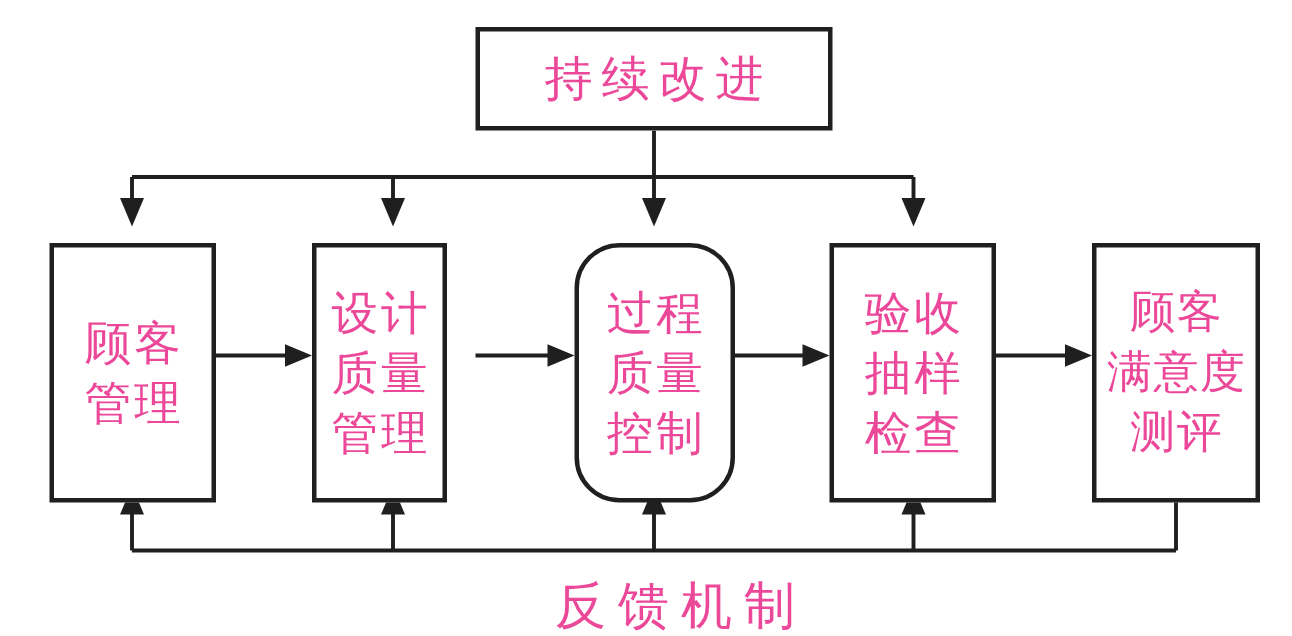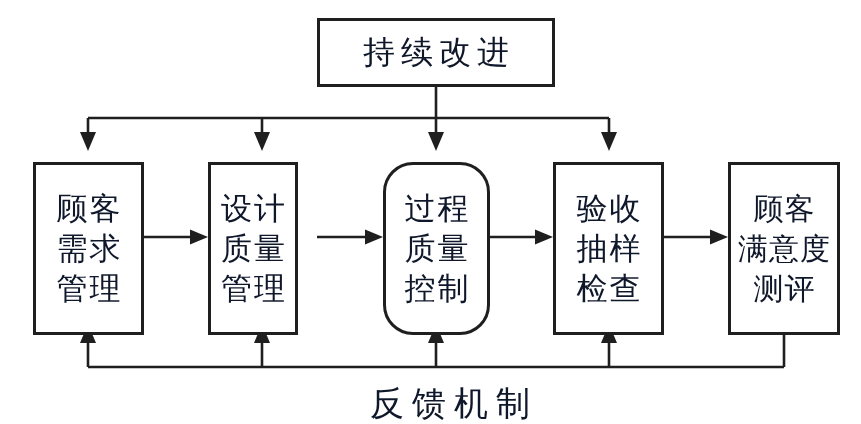--- a/index.html
+++ b/index.html
@@ -2,21 +2,21 @@
 <html><head>
 <meta charset="utf-8">
 <style>
   html, body { margin: 0; padding: 0; background: #ffffff; }
   .canvas {
     position: relative;
     width: 861px;
     height: 424px;
     background: #ffffff;
     font-family: "Liberation Serif", "DejaVu Serif", serif;
-    color: #0f172a;
+    color: #ec4899;
     overflow: hidden;
   }
   .connectors {
     position: absolute;
     left: 0; top: 0;
     width: 861px; height: 424px;
     pointer-events: none;
   }
   .box {
     position: absolute;
@@ -110,21 +110,20 @@
       <polygon points="601,343 617,343 609,324"></polygon>
     </g>
   </svg>
 
   <div class="box top-box">
     <span>持续改进</span>
   </div>
 
   <div class="box pbox" id="b1">
     <span>顾客</span>
-    <span>需求</span>
     <span>管理</span>
   </div>
 
   <div class="box pbox" id="b2">
     <span>设计</span>
     <span>质量</span>
     <span>管理</span>
   </div>
 
   <div class="box pbox" id="b3">

